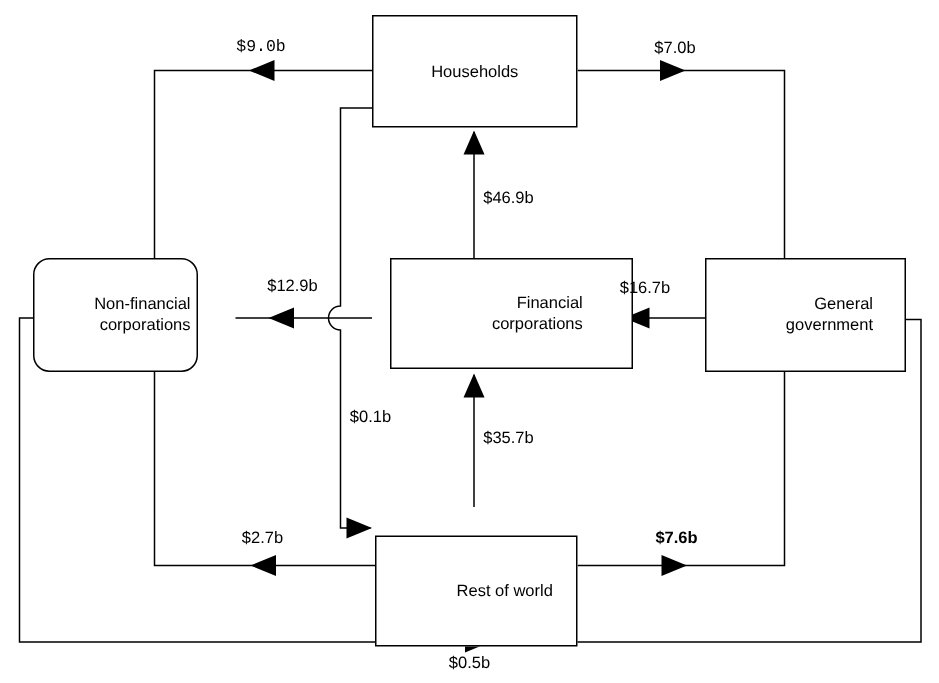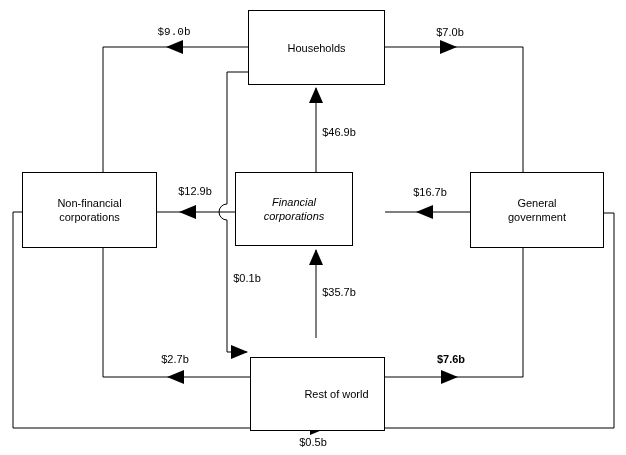--- a/index.html
+++ b/index.html
@@ -25,38 +25,38 @@
   .node {
     position: absolute;
     box-sizing: border-box;
     border: 1px solid #000000;
     background: #ffffff;
     display: flex;
     align-items: center;
     justify-content: center;
     font-size: 11px;
     color: #000000;
-    text-align: center;
+    text-align: right;
     line-height: 14px;
   }
   .node span {
     display: inline-block;
   }
   .flow-label {
     position: absolute;
     transform: translateX(-50%);
     font-size: 11px;
     color: #000000;
     white-space: nowrap;
     line-height: 13px;
   }
   
   #node-households { left: 248px; top: 10px;  width: 137px; height: 75px; }
-  #node-nfc        { left: 22px;  top: 172px; width: 135px; height: 76px; }
-  #node-fc         { left: 235px; top: 172px; width: 118px; height: 74px; font-style: italic; }
+  #node-nfc        { left: 22px;  top: 172px; width: 110px; height: 76px; border-radius: 11px; }
+  #node-fc         { left: 260px; top: 172px; width: 162px; height: 74px; }
   #node-gg         { left: 470px; top: 172px; width: 134px; height: 76px; }
   #node-row        { left: 250px; top: 357px; width: 135px; height: 74px; padding-left: 38px; }
   #node-nfc span   { width: 100px; }
   #node-fc span    { width: 95px; }
   #node-gg span    { width: 90px; }
   
   #lbl-9-0  { left: 174px; top: 26px; font-family: Liberation Mono, monospace; }
   #lbl-7-0  { left: 450px; top: 26px; }
   #lbl-46-9 { left: 339px; top: 126px; }
   #lbl-12-9 { left: 195px; top: 185px; }

